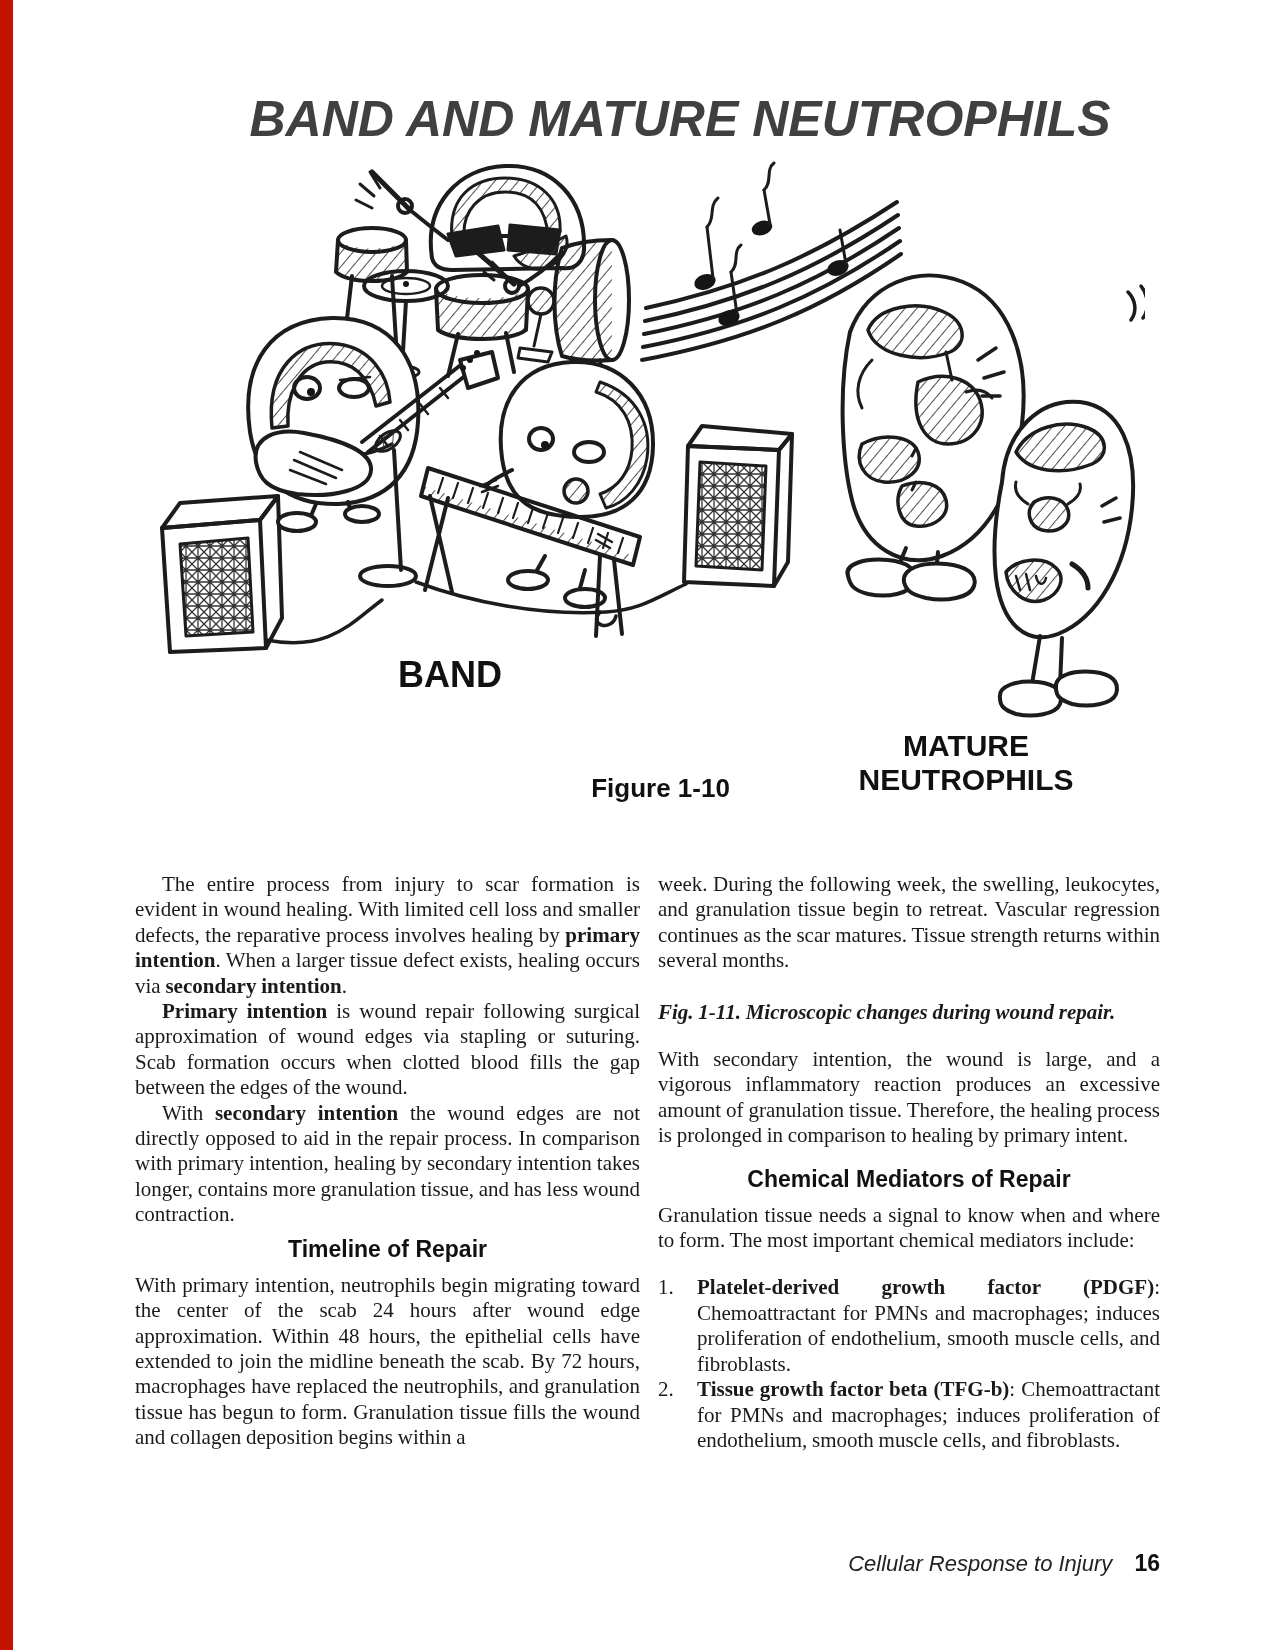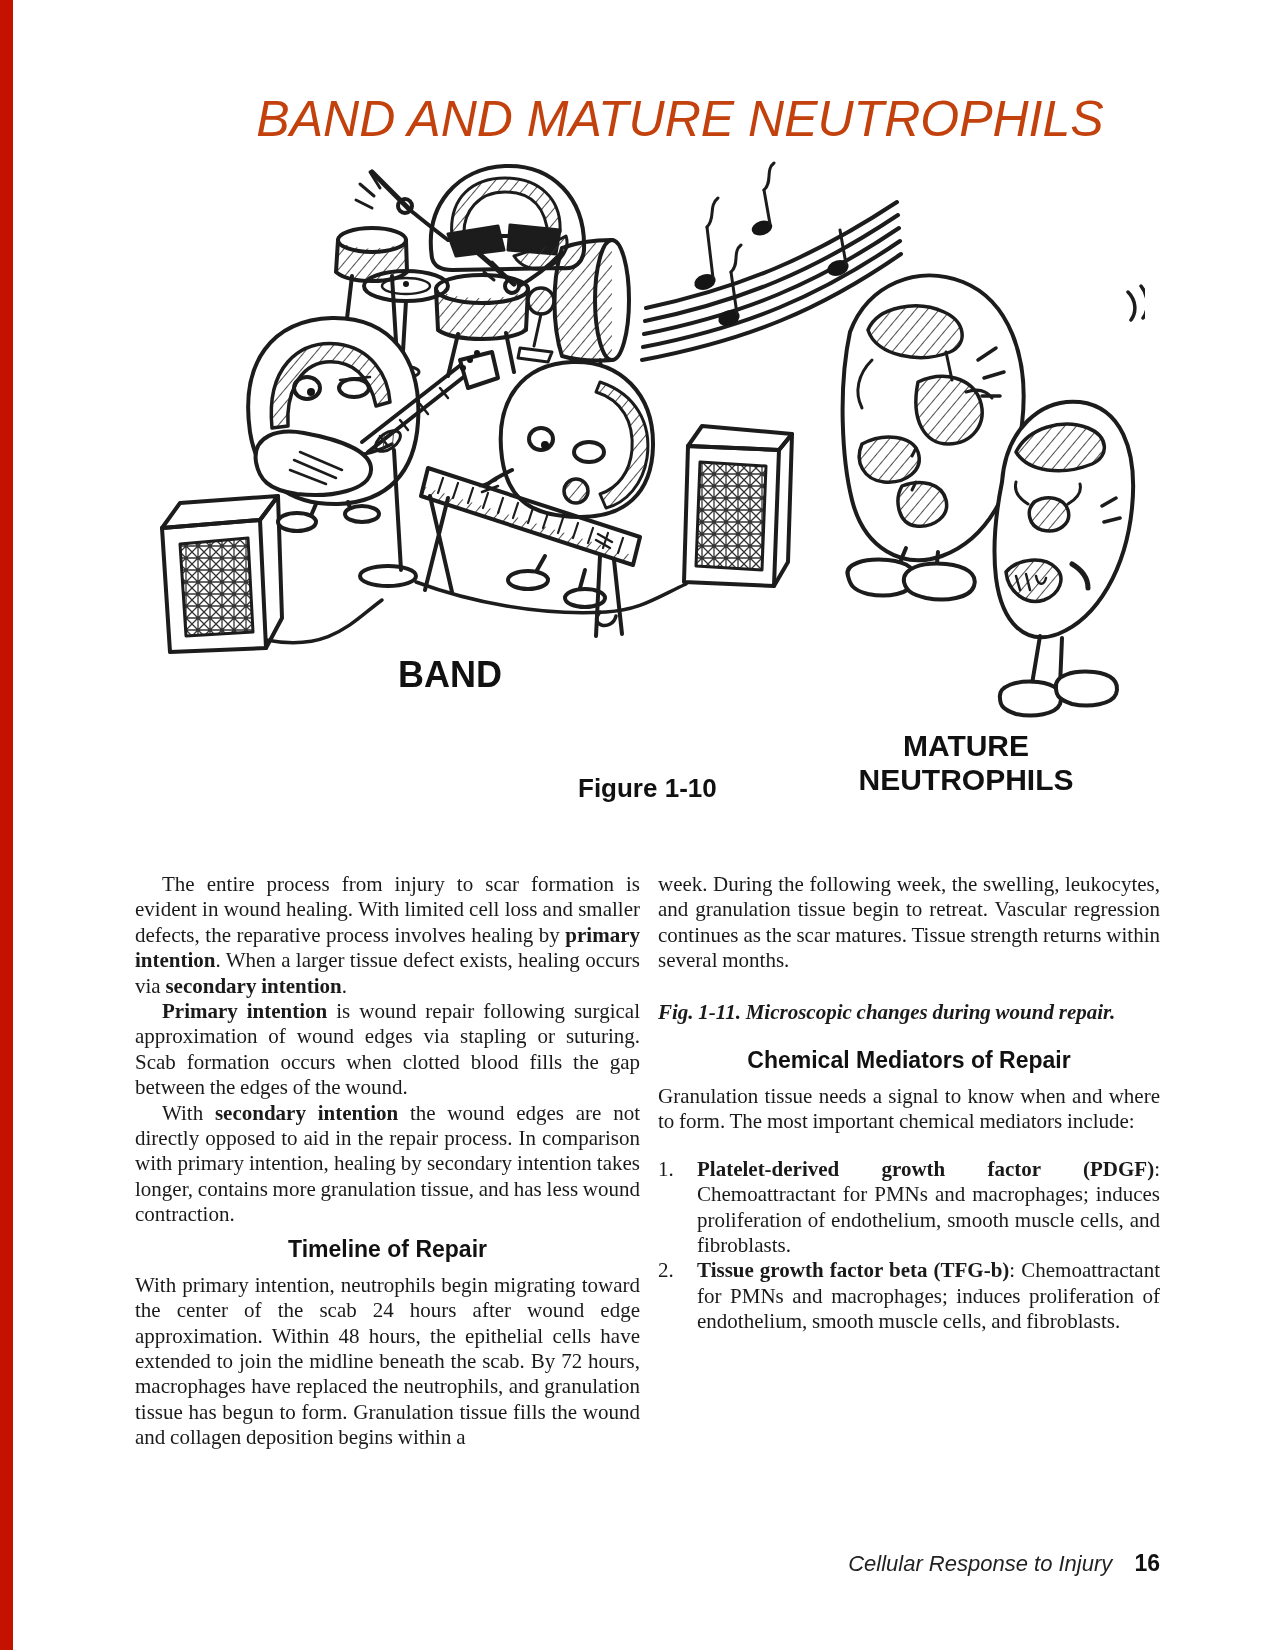--- a/index.html
+++ b/index.html
@@ -1,27 +1,27 @@
 <!DOCTYPE html>
 <html><head>
 <meta charset="utf-8">
 <style>
   html,body{margin:0;padding:0;background:#ffffff;}
   body{width:1275px;height:1650px;position:relative;overflow:hidden;
        font-family:"Liberation Serif", serif;color:#1a1a1a;}
   .edge-bar{position:absolute;left:0;top:0;width:13px;height:1650px;}
   .title{position:absolute;left:170px;top:90px;width:1020px;margin:0;text-align:center;
-         font-family:"Liberation Sans", sans-serif;font-weight:normal;font-style:italic;
-         font-size:50px;letter-spacing:0px;color:#c2410c;}
+         font-family:"Liberation Sans", sans-serif;font-weight:bold;font-style:italic;
+         font-size:50px;letter-spacing:0px;color:#404040;}
   .figure-svg{position:absolute;left:135px;top:160px;width:1010px;height:620px;}
   .band-label{position:absolute;left:385px;top:654px;width:130px;text-align:center;
          font-family:"Liberation Sans", sans-serif;font-weight:bold;font-size:36px;color:#111;}
   .mature-label{position:absolute;left:798px;top:729px;width:336px;text-align:center;
          font-family:"Liberation Sans", sans-serif;font-weight:bold;font-size:30px;color:#111;}
-  .figure-caption{position:absolute;left:578px;top:773px;width:165px;
+  .figure-caption{position:absolute;left:578px;top:773px;width:165px;text-align:center;
          font-family:"Liberation Sans", sans-serif;font-weight:bold;font-size:26px;color:#111;}
   .col{position:absolute;top:872px;}
   .col-left{left:135px;width:505px;}
   .col-right{left:658px;width:502px;}
   .col p{margin:0;font-size:21px;line-height:25.4px;text-align:justify;word-spacing:-0.5px;}
   .col p .b{font-weight:bold;}
   .indent{text-indent:27px;}
   .heading{margin:8px 0 10px 0;text-align:center;font-family:"Liberation Sans", sans-serif;
          font-weight:bold;font-size:23px;color:#111;}
   .col-right .heading{margin:17px 0 10px 0;font-size:23px;}
@@ -234,20 +234,21 @@
     <p class="body indent"><span>The entire process from injury to scar formation is evident in wound healing. With limited cell loss and smaller defects, the reparative process involves healing by </span><span class="b">primary intention</span><span>. When a larger tissue defect exists, healing occurs via </span><span class="b">secondary intention</span><span>.</span></p>
     <p class="body indent"><span class="b">Primary intention</span><span> is wound repair following surgical approximation of wound edges via stapling or suturing. Scab formation occurs when clotted blood fills the gap between the edges of the wound.</span></p>
     <p class="body indent"><span>With </span><span class="b">secondary intention</span><span> the wound edges are not directly opposed to aid in the repair process. In comparison with primary intention, healing by secondary intention takes longer, contains more granulation tissue, and has less wound contraction.</span></p>
     <h2 class="heading">Timeline of Repair</h2>
     <p class="body"><span>With primary intention, neutrophils begin migrating toward the center of the scab 24 hours after wound edge approximation. Within 48 hours, the epithelial cells have extended to join the midline beneath the scab. By 72 hours, macrophages have replaced the neutrophils, and granulation tissue has begun to form. Granulation tissue fills the wound and collagen deposition begins within a</span></p>
   </div>
 
   <div class="col col-right">
     <p class="body mb26"><span>week. During the following week, the swelling, leukocytes, and granulation tissue begin to retreat. Vascular regression continues as the scar matures. Tissue strength returns within several months.</span></p>
     <p class="fig-ref">Fig. 1-11. Microscopic changes during wound repair.</p>
+    <p class="body"><span>With secondary intention, the wound is large, and a vigorous inflammatory reaction produces an excessive amount of granulation tissue. Therefore, the healing process is prolonged in comparison to healing by primary intent.</span></p>
     <h2 class="heading">Chemical Mediators of Repair</h2>
     <p class="body"><span>Granulation tissue needs a signal to know when and where to form. The most important chemical mediators include:</span></p>
     <ol class="med-list">
       <li>
         <span class="num">1.</span>
         <span class="li-text"><span class="b">Platelet-derived growth factor (PDGF)</span><span>: Chemoattractant for PMNs and macrophages; induces proliferation of endothelium, smooth muscle cells, and fibroblasts.</span></span>
       </li>
       <li>
         <span class="num">2.</span>
         <span class="li-text"><span class="b">Tissue growth factor beta (TFG-b)</span><span>: Chemoattractant for PMNs and macrophages; induces proliferation of endothelium, smooth muscle cells, and fibroblasts.</span></span>

